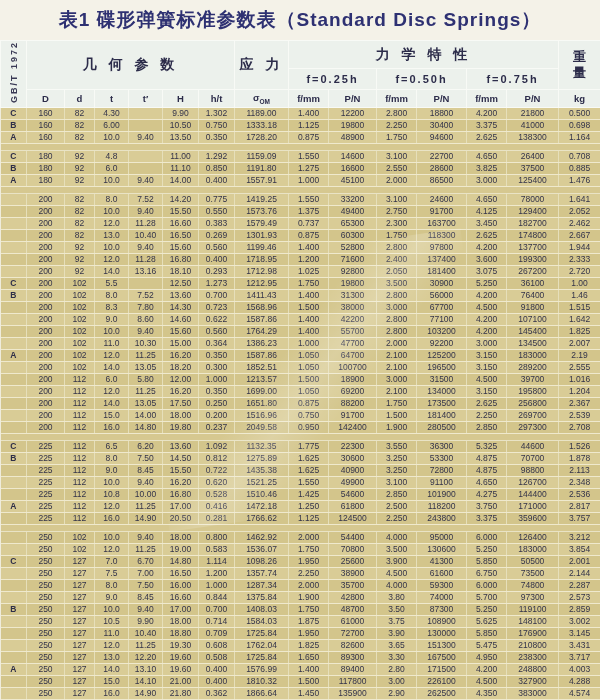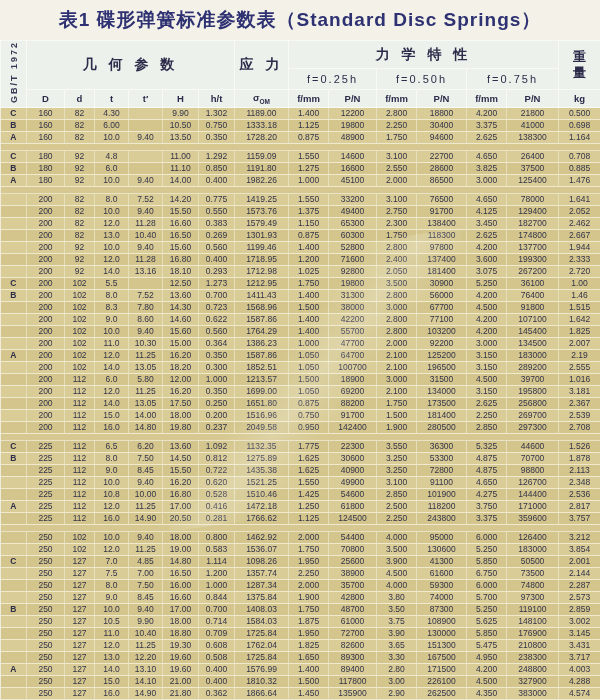--- a/index.html
+++ b/index.html
@@ -31,21 +31,21 @@
     border:1px solid #f8faf6; vertical-align:middle; text-align:center;
   }
   th.gbt-cell { background:#ecf1ec; }
   .gbt {
     writing-mode:vertical-rl; transform:rotate(180deg);
     font-size:9px; letter-spacing:2px; color:#3a3a55; font-weight:bold;
     margin:0 auto; display:inline-block;
   }
   th.group { font-size:14px; letter-spacing:4px; height:28px; }
   th.group-weight { font-size:13px; letter-spacing:0; line-height:1.25; }
-  th.loadpoint { font-size:11px; font-weight:normal; letter-spacing:2px; height:20px; }
+  th.loadpoint { font-size:11px; font-weight:bold; letter-spacing:2px; height:20px; }
   th.colhead { font-size:9.5px; font-weight:bold; height:18px; letter-spacing:0; }
   th.colhead sub { font-size:6.5px; }
 
   tbody td {
     height:11.6px; font-size:8.5px; line-height:11px; text-align:center;
     background:#d9cc96; color:#33334a;
     border-right:1px solid #e6dfba; border-bottom:1px solid #efe9cd;
     overflow:hidden; white-space:nowrap; padding:0;
   }
   tbody tr:nth-child(even) td { background:#d3c58b; }
@@ -214,21 +214,21 @@
           <td>0.885</td>
         </tr>
         <tr>
           <td class="series">A</td>
           <td>180</td>
           <td>92</td>
           <td>10.0</td>
           <td>9.40</td>
           <td>14.00</td>
           <td>0.400</td>
-          <td>1982.26</td>
+          <td>1557.91</td>
           <td>1.000</td>
           <td>45100</td>
           <td>2.000</td>
           <td>86500</td>
           <td>3.000</td>
           <td>125400</td>
           <td>1.476</td>
         </tr>
         <tr class="gap">
           <td colspan="15"></td>
@@ -238,21 +238,21 @@
           <td>200</td>
           <td>82</td>
           <td>8.0</td>
           <td>7.52</td>
           <td>14.20</td>
           <td>0.775</td>
           <td>1419.25</td>
           <td>1.550</td>
           <td>33200</td>
           <td>3.100</td>
-          <td>76500</td>
+          <td>24600</td>
           <td>4.650</td>
           <td>78000</td>
           <td>1.641</td>
         </tr>
         <tr>
           <td class="series"></td>
           <td>200</td>
           <td>82</td>
           <td>10.0</td>
           <td>9.40</td>
@@ -269,24 +269,24 @@
         </tr>
         <tr>
           <td class="series"></td>
           <td>200</td>
           <td>82</td>
           <td>12.0</td>
           <td>11.28</td>
           <td>16.60</td>
           <td>0.383</td>
           <td>1579.49</td>
-          <td>1.150</td>
+          <td>0.737</td>
           <td>65300</td>
           <td>2.300</td>
-          <td>138400</td>
+          <td>163700</td>
           <td>3.450</td>
           <td>182700</td>
           <td>2.462</td>
         </tr>
         <tr>
           <td class="series"></td>
           <td>200</td>
           <td>82</td>
           <td>13.0</td>
           <td>10.40</td>
@@ -513,21 +513,21 @@
           <td>11.25</td>
           <td>16.20</td>
           <td>0.350</td>
           <td>1699.00</td>
           <td>1.050</td>
           <td>69200</td>
           <td>2.100</td>
           <td>134000</td>
           <td>3.150</td>
           <td>195800</td>
-          <td>3.181</td>
+          <td>1.204</td>
         </tr>
         <tr>
           <td class="series"></td>
           <td>200</td>
           <td>112</td>
           <td>14.0</td>
           <td>13.05</td>
           <td>17.50</td>
           <td>0.250</td>
           <td>1651.80</td>
@@ -730,21 +730,21 @@
           <td>130600</td>
           <td>5.250</td>
           <td>183000</td>
           <td>3.854</td>
         </tr>
         <tr>
           <td class="series">C</td>
           <td>250</td>
           <td>127</td>
           <td>7.0</td>
-          <td>4.85</td>
+          <td>6.70</td>
           <td>14.80</td>
           <td>1.114</td>
           <td>1098.26</td>
           <td>1.950</td>
           <td>25600</td>
           <td>3.900</td>
           <td>41300</td>
           <td>5.850</td>
           <td>50500</td>
           <td>2.001</td>

